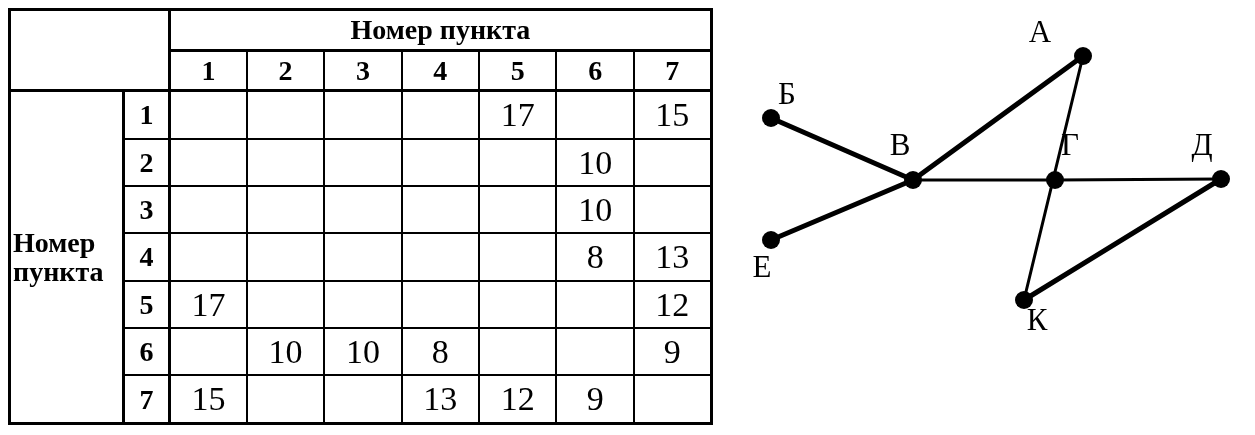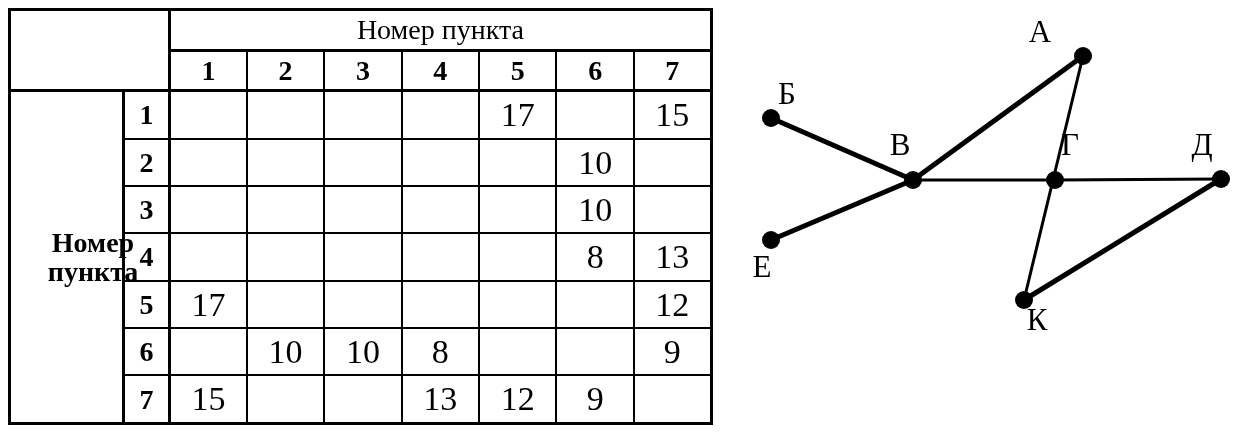--- a/index.html
+++ b/index.html
@@ -35,42 +35,42 @@
     border: 2px solid #000;
     text-align: center;
     vertical-align: middle;
     padding: 0;
     font-size: 27px;
     font-weight: normal;
     line-height: 1.05;
   }
   
   table.matrix th.colgroup-title {
-    font-weight: normal;
+    font-weight: bold;
     font-size: 28px;
     border-bottom: 3px solid #000;
   }
   table.matrix th.colnum {
     font-weight: bold;
     font-size: 28px;
     border-bottom: 3px solid #000;
   }
   table.matrix th.rownum {
     font-weight: bold;
     font-size: 28px;
     border-right: 3px solid #000;
   }
   table.matrix th.corner-blank {
     border-right: 3px solid #000;
     border-bottom: 3px solid #000;
   }
   table.matrix th.rowgroup-title {
     font-weight: bold;
     font-size: 28px;
-    text-align: center;
+    text-align: left;
     vertical-align: middle;
     padding-left: 2px;
     border-right: 3px solid #000;
     white-space: nowrap;
     overflow: visible;
   }
   table.matrix th.rowgroup-title .rg-inner {
     display: block;
     width: 160px;
     position: relative;

